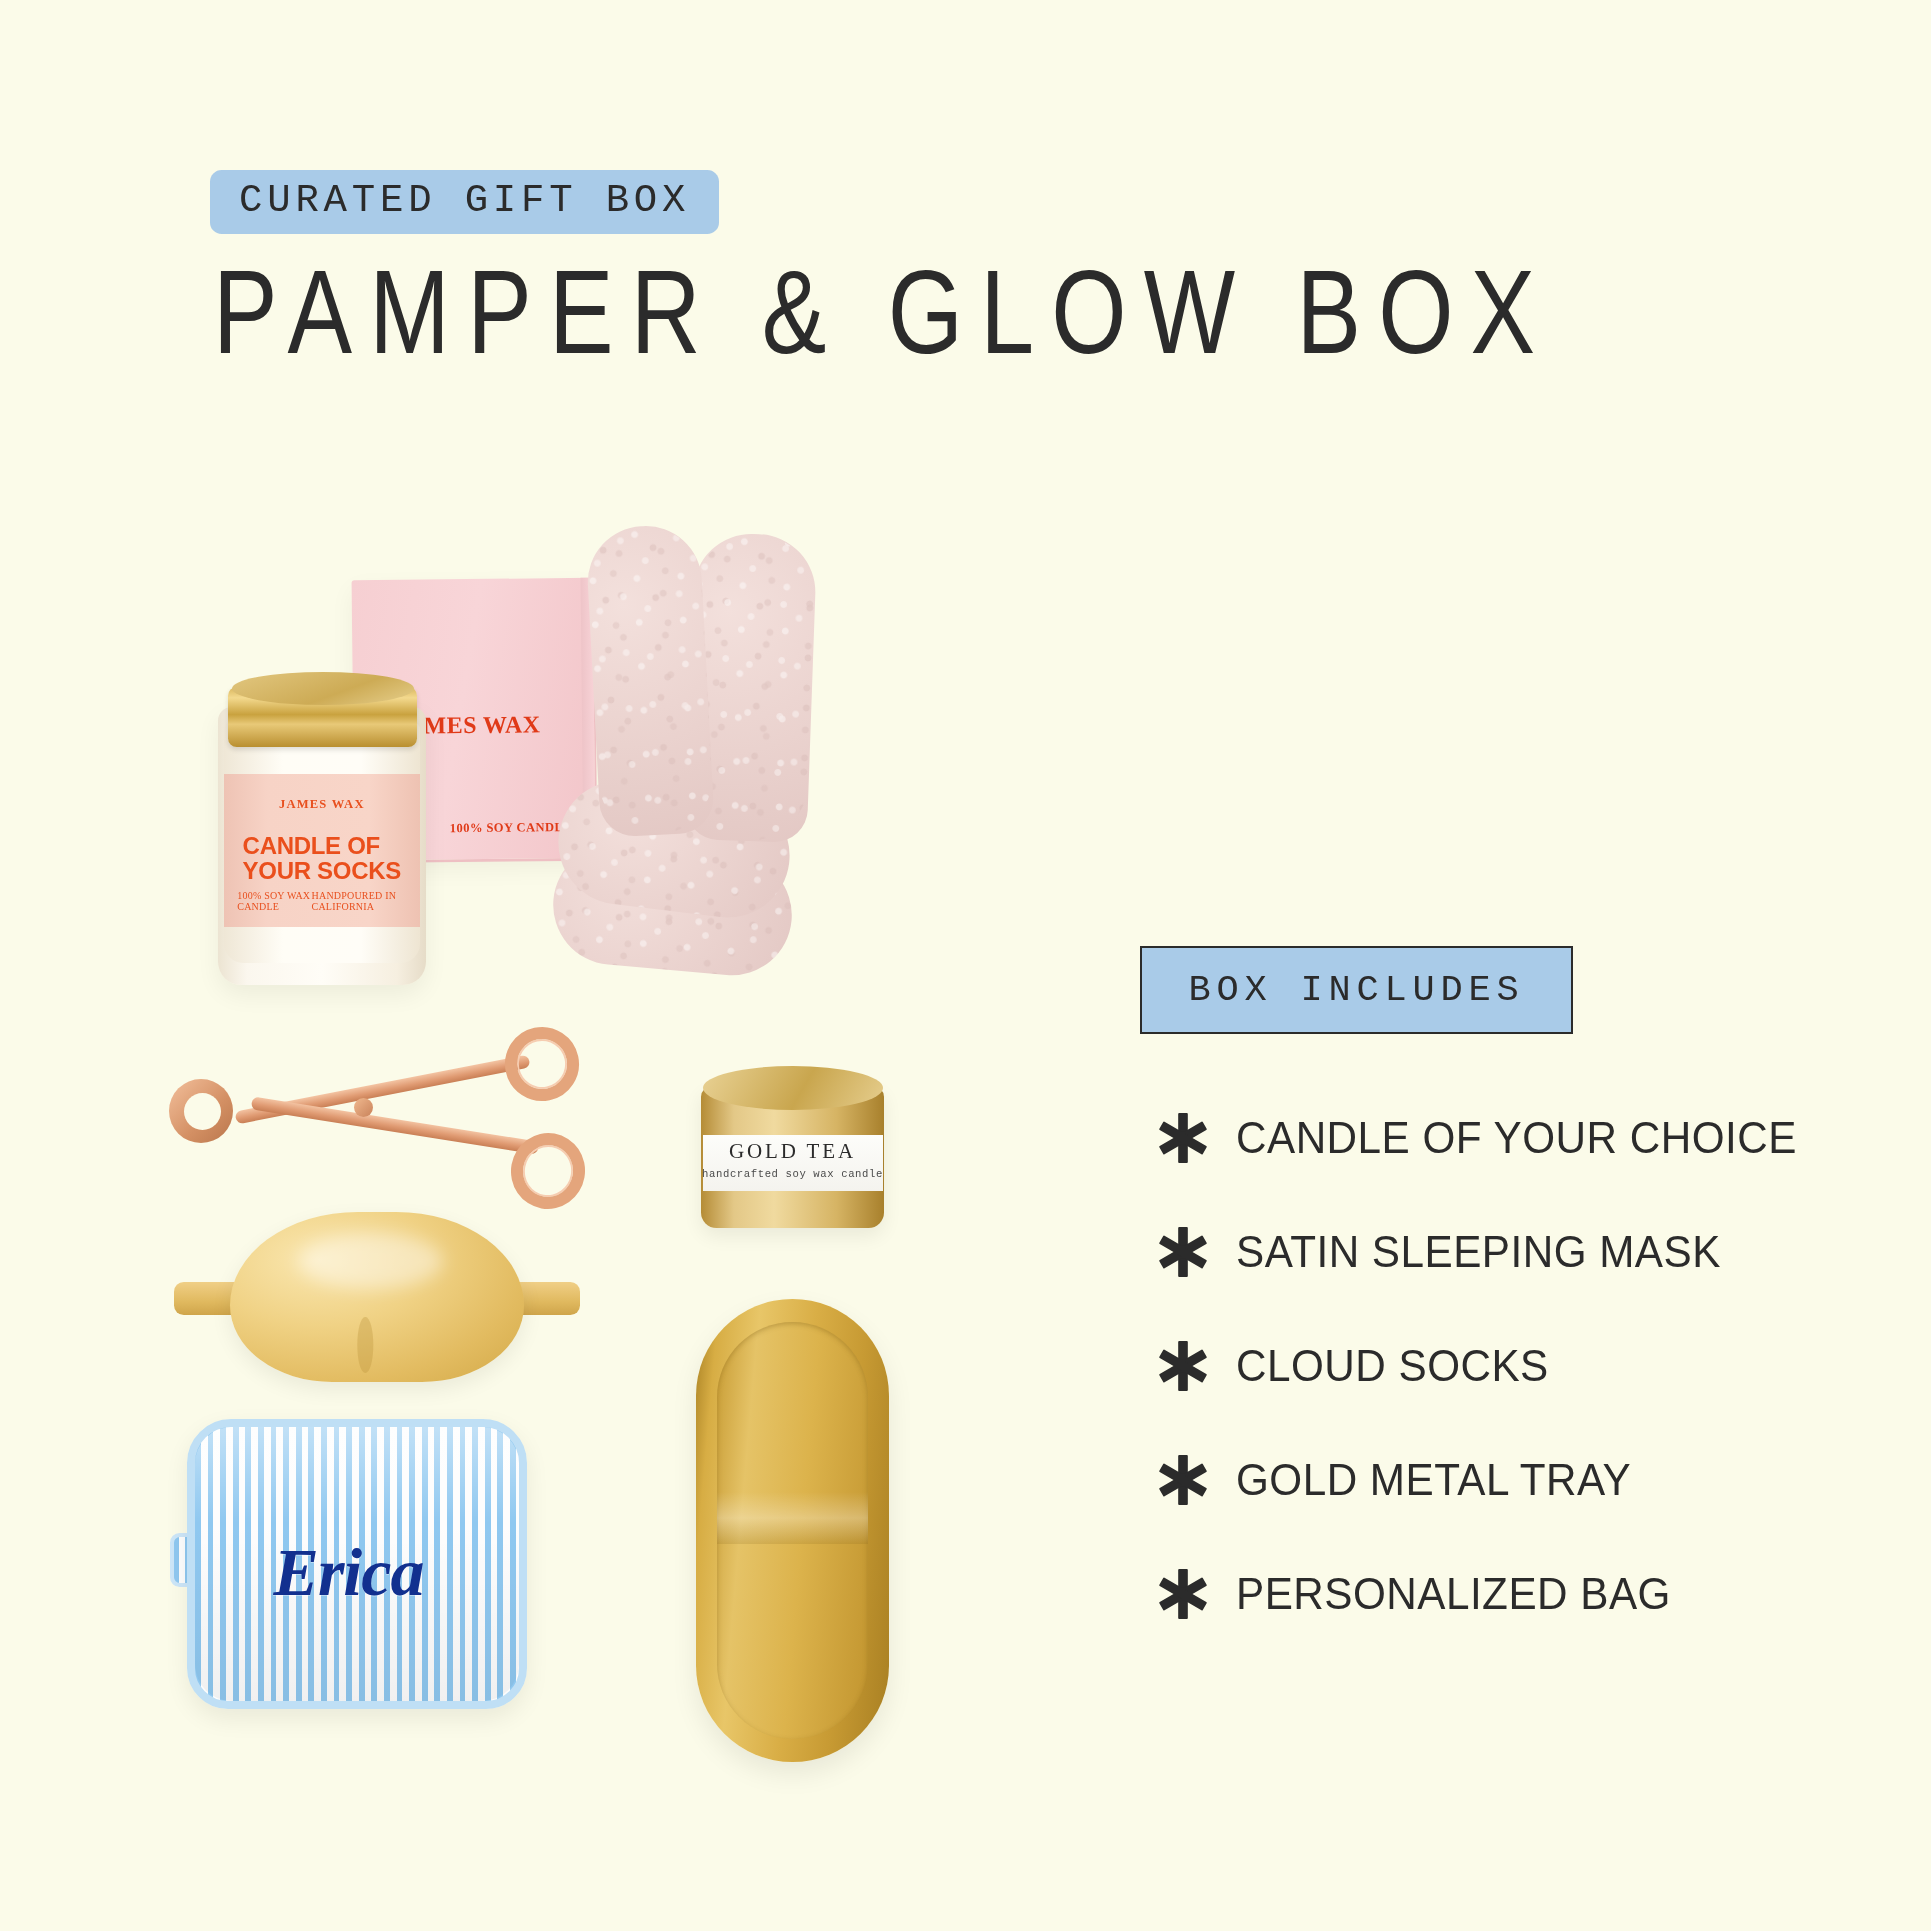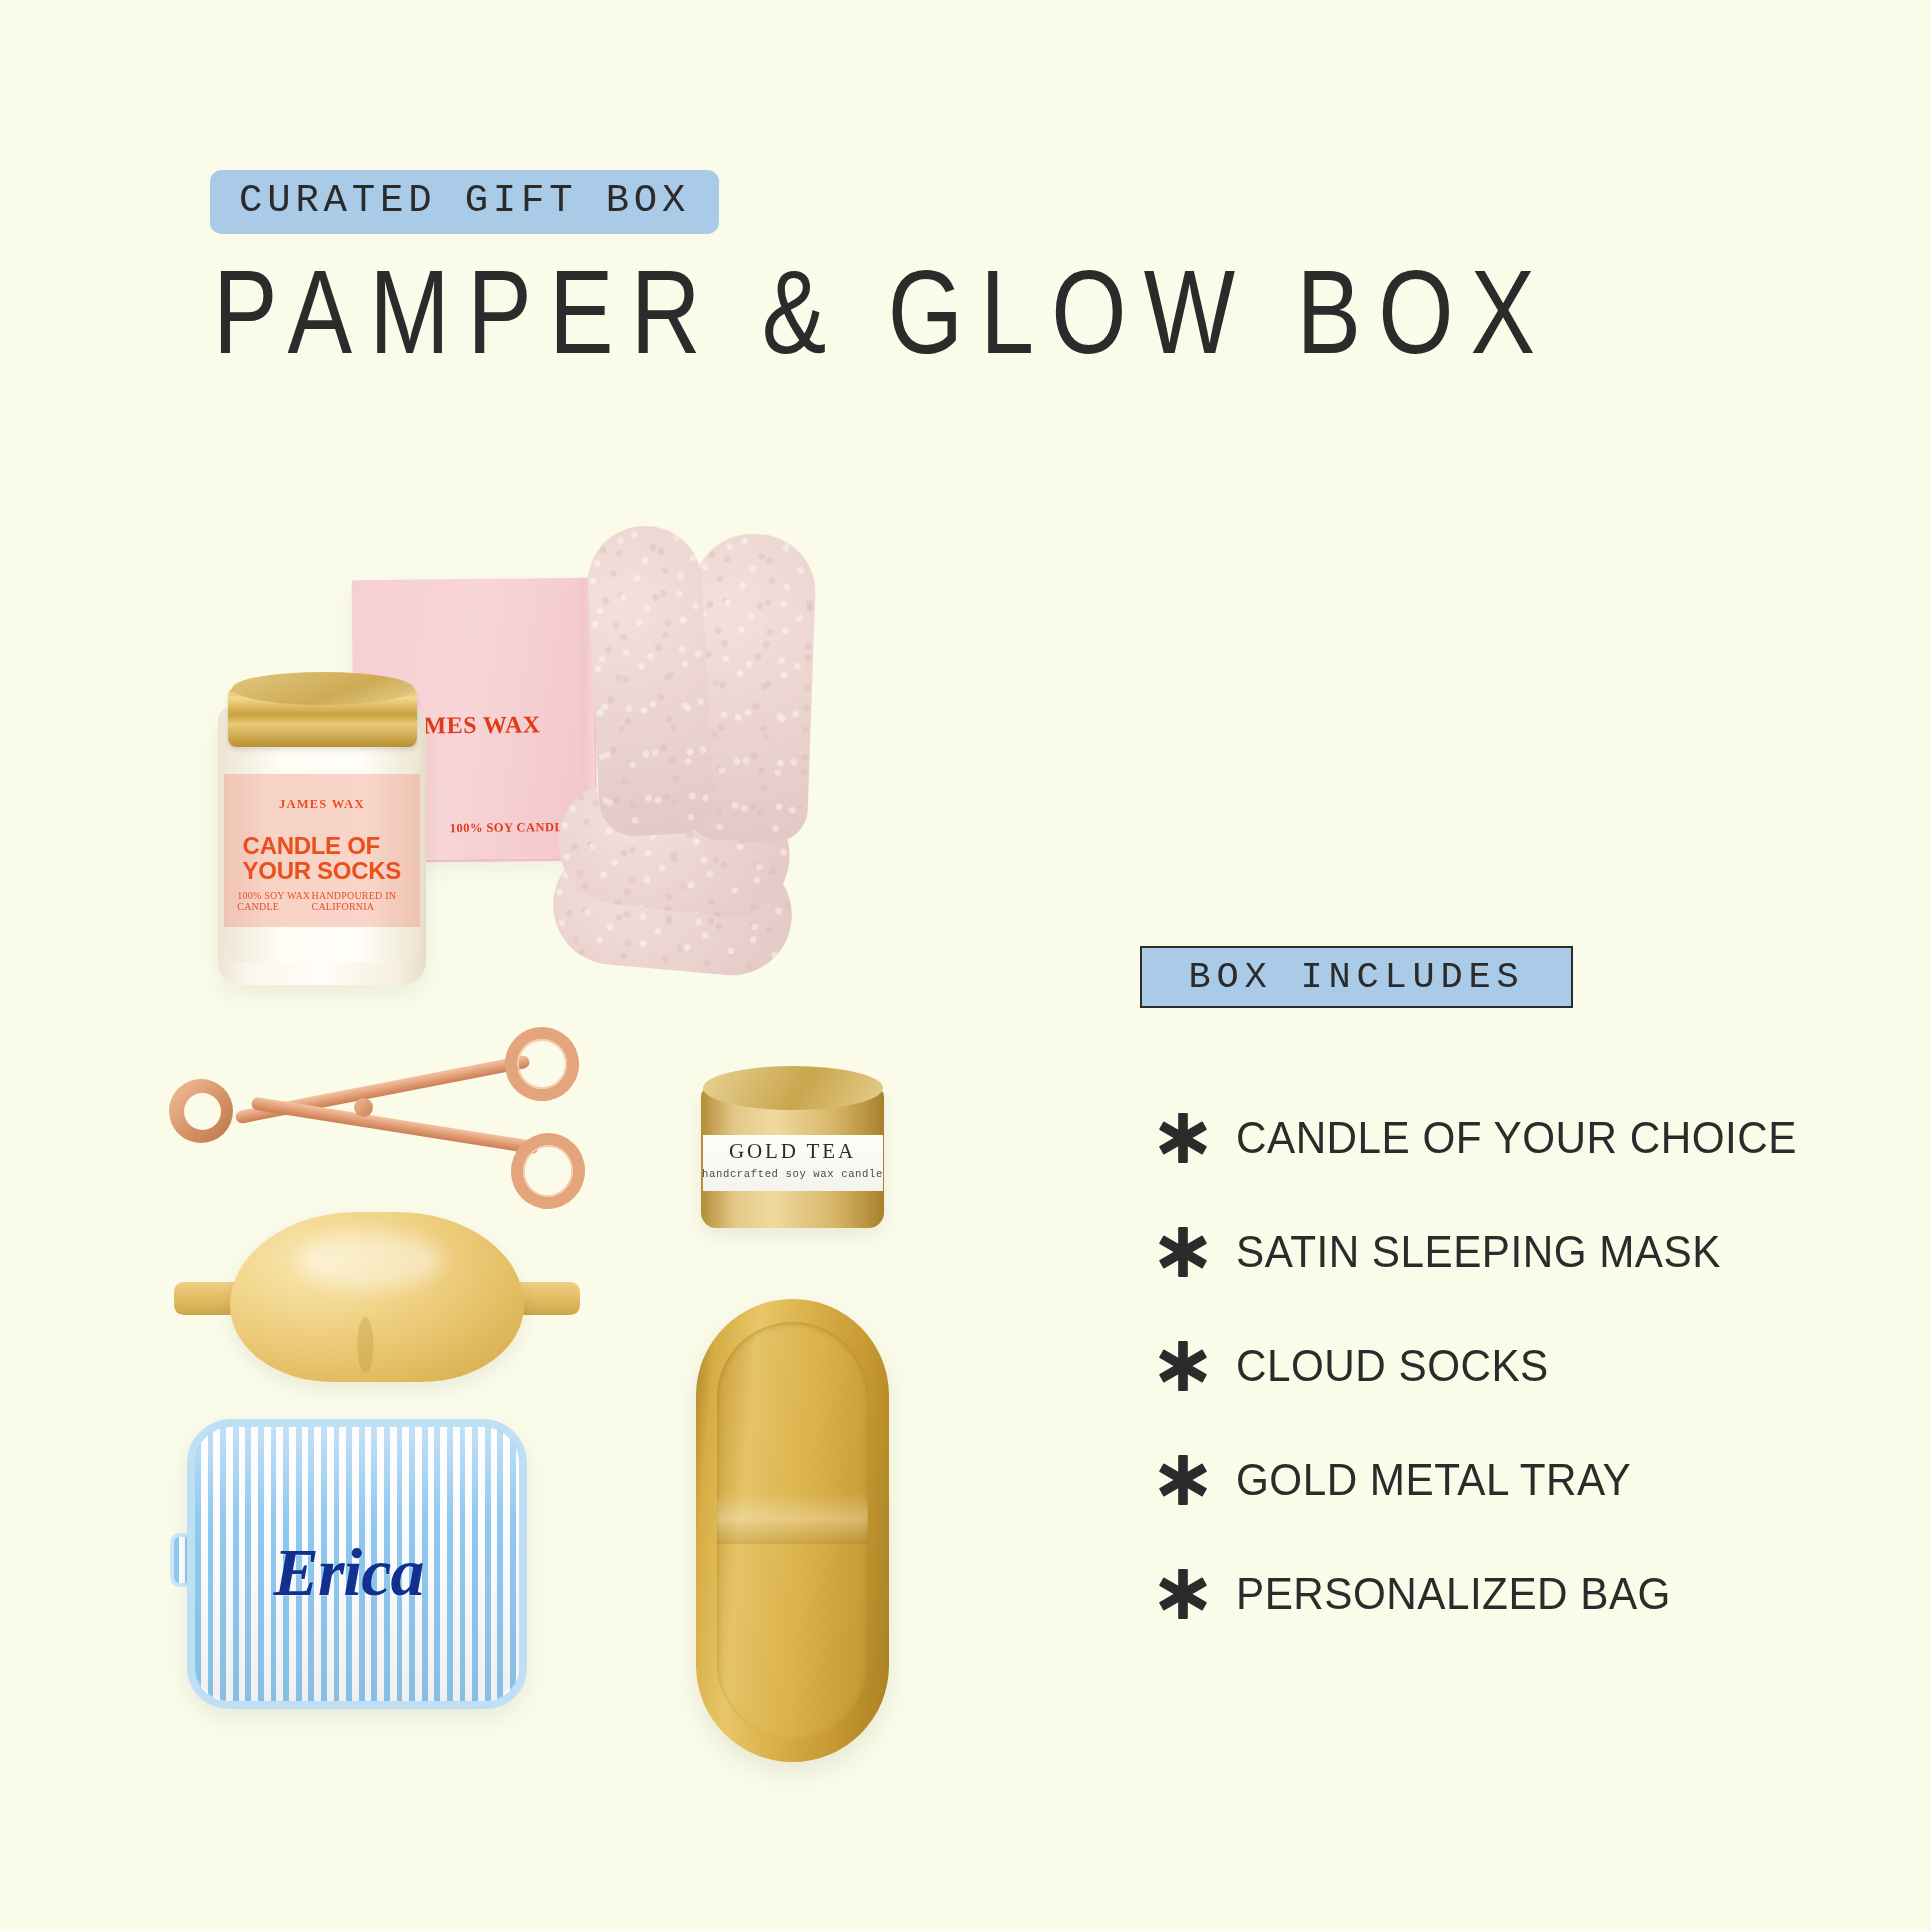--- a/index.html
+++ b/index.html
@@ -27,21 +27,21 @@
     white-space:nowrap;
     letter-spacing:21px;
     font-weight:400;
     transform:scaleX(.82);transform-origin:left top;
     font-family:"Liberation Sans", sans-serif;
   }
 
   
   .includes-badge{
     position:absolute;left:1120px;top:946px;
-    width:433px;height:62px;
+    width:433px;height:88px;
     background:#a9cbe8;border:2.9px solid #2b2b2b;
     box-sizing:border-box;
     display:flex;align-items:center;justify-content:center;
     font-family:"Liberation Mono", monospace;
     font-size:37px;letter-spacing:5.8px;color:#2b2b2b;
   }
   .includes-list{position:absolute;left:1110px;top:1081px;width:792px;}
   .inc-row{display:flex;align-items:center;height:114px;}
   .inc-star{
     width:106px;flex:0 0 106px;display:flex;align-items:center;justify-content:center;

